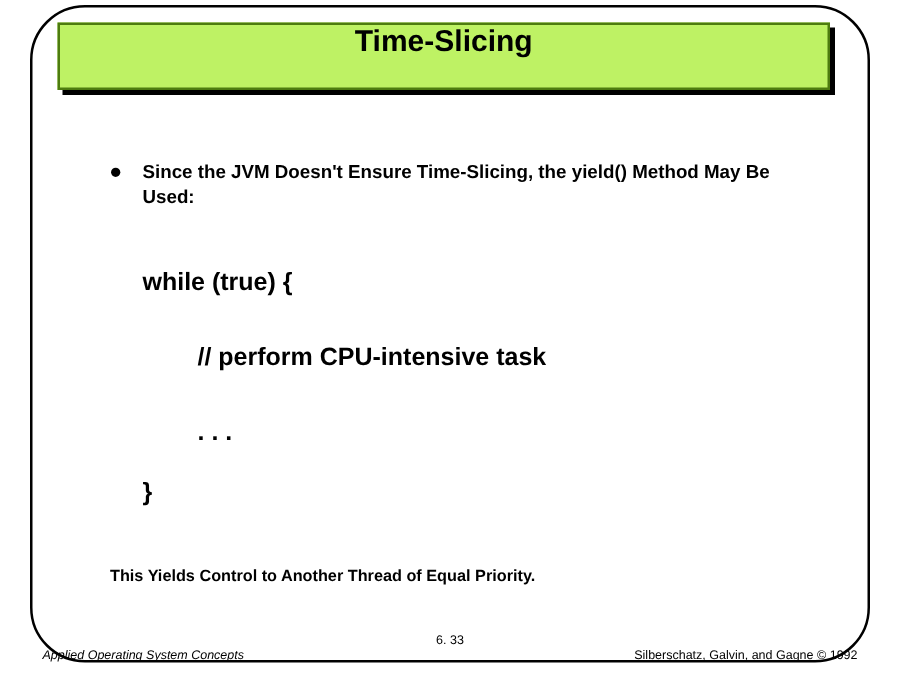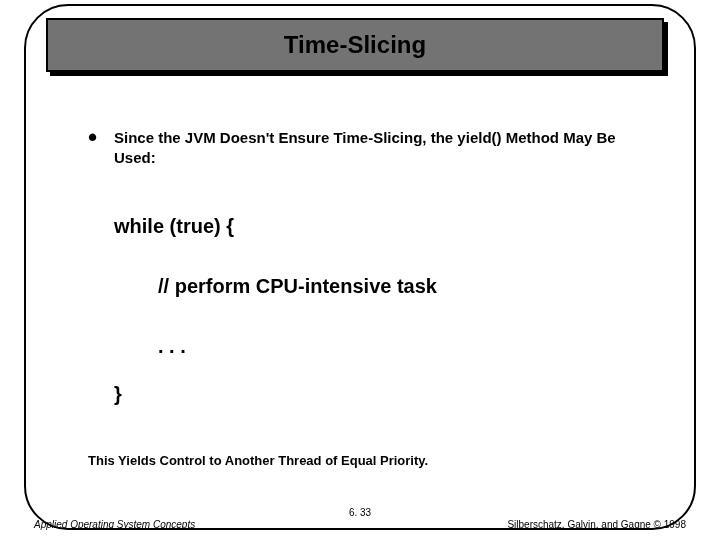--- a/index.html
+++ b/index.html
@@ -27,24 +27,24 @@
     width: 618px;
     height: 54px;
     background: #000;
   }
   .title-box {
     position: absolute;
     left: 46px;
     top: 18px;
     width: 618px;
     height: 54px;
-    background: #737373;
-    border: 2px solid #000000;
+    background: #bef264;
+    border: 2px solid #4d7c0f;
     display: flex;
-    align-items: center;
+    align-items: flex-start;
     justify-content: center;
   }
   .title-text {
     font-size: 24px;
     font-weight: bold;
     color: #000;
   }
   .content {
     position: absolute;
     left: 88px;
@@ -104,15 +104,15 @@
       <div class="body-line">. . .</div>
       <div class="close-line">}</div>
     </div>
 
     <div class="summary">This Yields Control to Another Thread of Equal Priority.</div>
   </div>
 
   <div class="footer">
     <span class="footer-left">Applied Operating System Concepts</span>
     <span class="footer-center">6. 33</span>
-    <span class="footer-right">Silberschatz, Galvin, and Gagne © 1998</span>
+    <span class="footer-right">Silberschatz, Galvin, and Gagne © 1992</span>
   </div>
 </div>
 
 </body></html>

